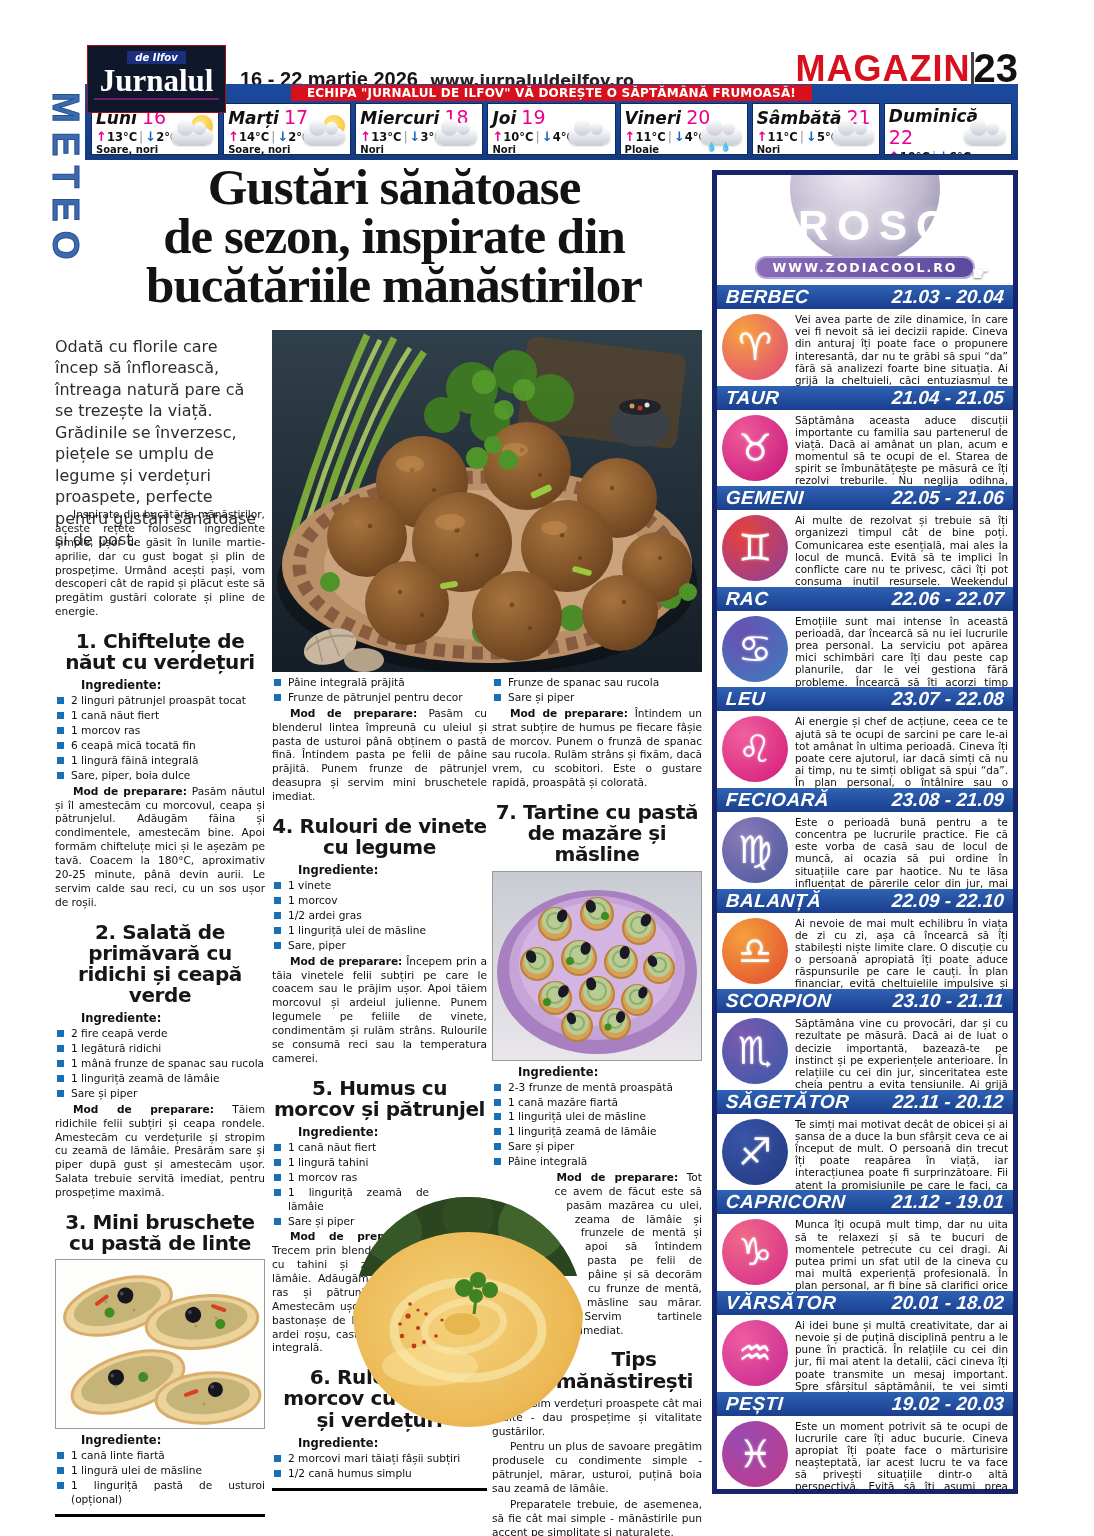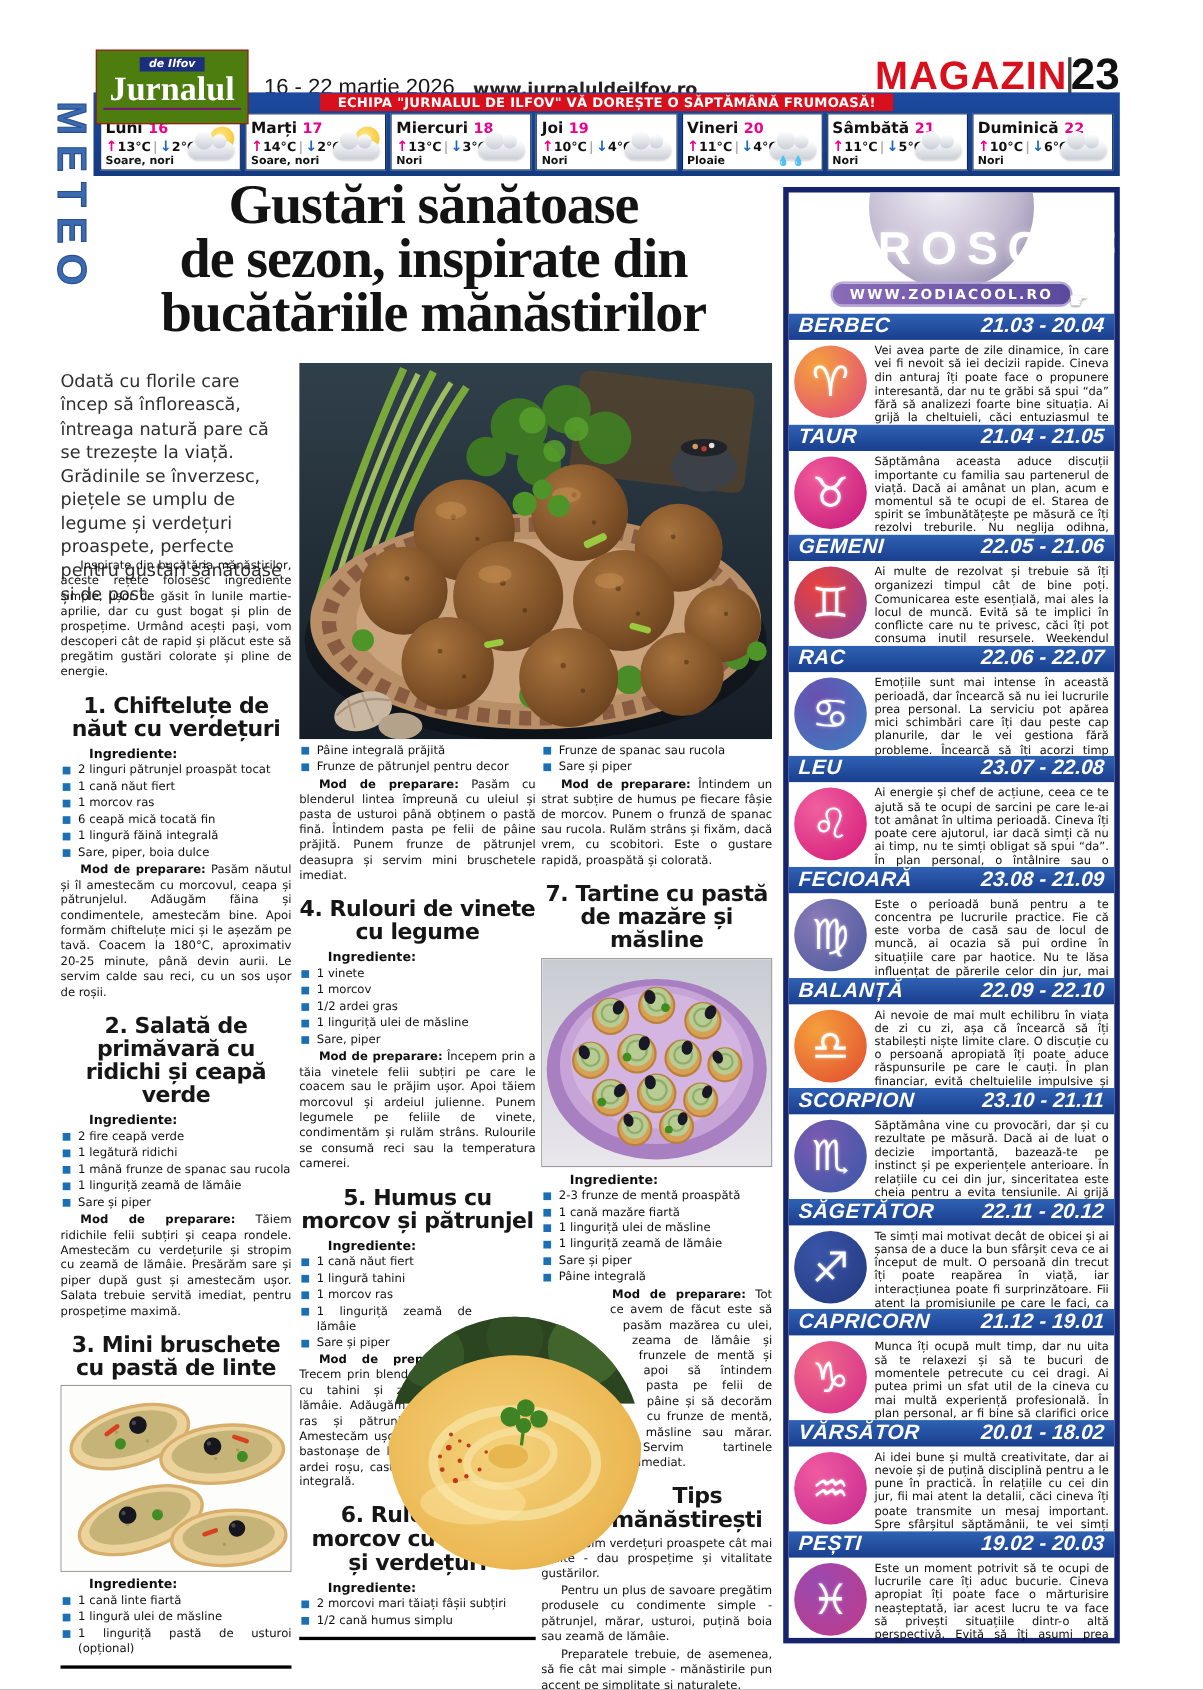--- a/index.html
+++ b/index.html
@@ -4,45 +4,45 @@
 <style>
   html,body{margin:0;padding:0;background:#9a9a9a;}
   .page{position:relative;width:1094px;height:1536px;background:#fff;margin:0 auto;
         font-family:"DejaVu Sans",sans-serif;color:#111;overflow:hidden;}
 
   
   .meteo-label{position:absolute;left:44px;top:92px;writing-mode:vertical-rl;
     font-family:"Liberation Sans",sans-serif;font-weight:bold;font-size:37px;
     letter-spacing:9px;color:#3a6ab0;-webkit-text-stroke:1px #2a4f8c;}
   .masthead{position:absolute;left:85px;top:44px;width:933px;height:70px;}
-  .logo{position:absolute;left:3px;top:2px;width:137px;height:66px;background:#4d7c0f;
+  .logo{position:absolute;left:3px;top:2px;width:137px;height:66px;background:#0f172a;
     box-shadow:0 0 0 1px #a50d14;text-align:center;z-index:5;}
   .logo-tab{display:inline-block;margin-top:3px;background:#1b2f7e;color:#fff;
     font-size:10px;font-weight:bold;padding:1px 8px;font-style:italic;}
   .logo-name{font-family:"Liberation Serif",serif;font-weight:bold;color:#fff;
     font-size:31px;line-height:1.0;border-bottom:2px solid #701a75;margin:0 6px 4px;padding-bottom:2px;}
-  .edition-date{position:absolute;left:155px;top:24px;font-size:20px;font-weight:normal;
+  .edition-date{position:absolute;left:155px;top:24px;font-size:20px;font-weight:bold;
     font-family:"Liberation Sans",sans-serif;color:#151515;}
   .site-url{position:absolute;left:345px;top:27px;font-size:16px;font-weight:bold;color:#222;}
   .magazin{position:absolute;right:0;top:2px;display:flex;align-items:center;
     font-family:"Liberation Sans",sans-serif;}
   .magazin .mg{color:#d8101e;font-size:36px;font-weight:bold;letter-spacing:1px;}
   .magazin .sep{width:3px;height:34px;background:#444;}
   .magazin .pg{color:#111;font-size:40px;font-weight:bold;}
 
   
   .weatherbar{position:absolute;left:85px;top:84px;width:933px;height:76px;
     background:linear-gradient(180deg,#1c4a9e,#143a80);z-index:1;}
   .wbanner{width:max-content;margin:1px auto 0;background:#d8101e;color:#fff;
     font-weight:bold;font-size:12px;padding:1px 16px;letter-spacing:.2px;}
   .wcards{display:flex;margin:2px 4px 0;}
   .wcard{flex:1;background:#fff;border:1px solid #0d2b60;margin:0 2px;position:relative;
     padding:2px 4px 1px;overflow:hidden;height:47px;}
-  .wday{font-size:14px;font-weight:bold;}
-  .wnum{font-size:13px;font-weight:bold;color:#ec008c;}
+  .wday{font-size:17px;font-weight:bold;font-style:italic;}
+  .wnum{font-size:19px;font-weight:normal;color:#ec008c;}
   .wtemps{font-size:11.5px;font-weight:bold;margin-top:1px;}
   .wup{color:#ec008c;font-size:13px;} .wdn{color:#1565c0;font-size:13px;}
   .wsep{color:#aaa;margin:0 2px;}
   .wdesc{font-size:10px;font-weight:bold;}
   .wicon{position:absolute;right:2px;bottom:3px;width:46px;height:36px;}
   .wicon .sun{display:none;position:absolute;right:3px;top:0;width:22px;height:22px;border-radius:50%;
     background:radial-gradient(circle at 40% 40%,#ffe989,#f3bd1e);}
   .wicon .cloud{position:absolute;left:1px;bottom:6px;width:42px;height:17px;border-radius:10px;
     background:linear-gradient(180deg,#ffffff,#c9ced6);box-shadow:0 1px 2px rgba(0,0,0,.25);}
   .wicon .cloud::before{content:"";position:absolute;left:6px;top:-9px;width:17px;height:17px;

